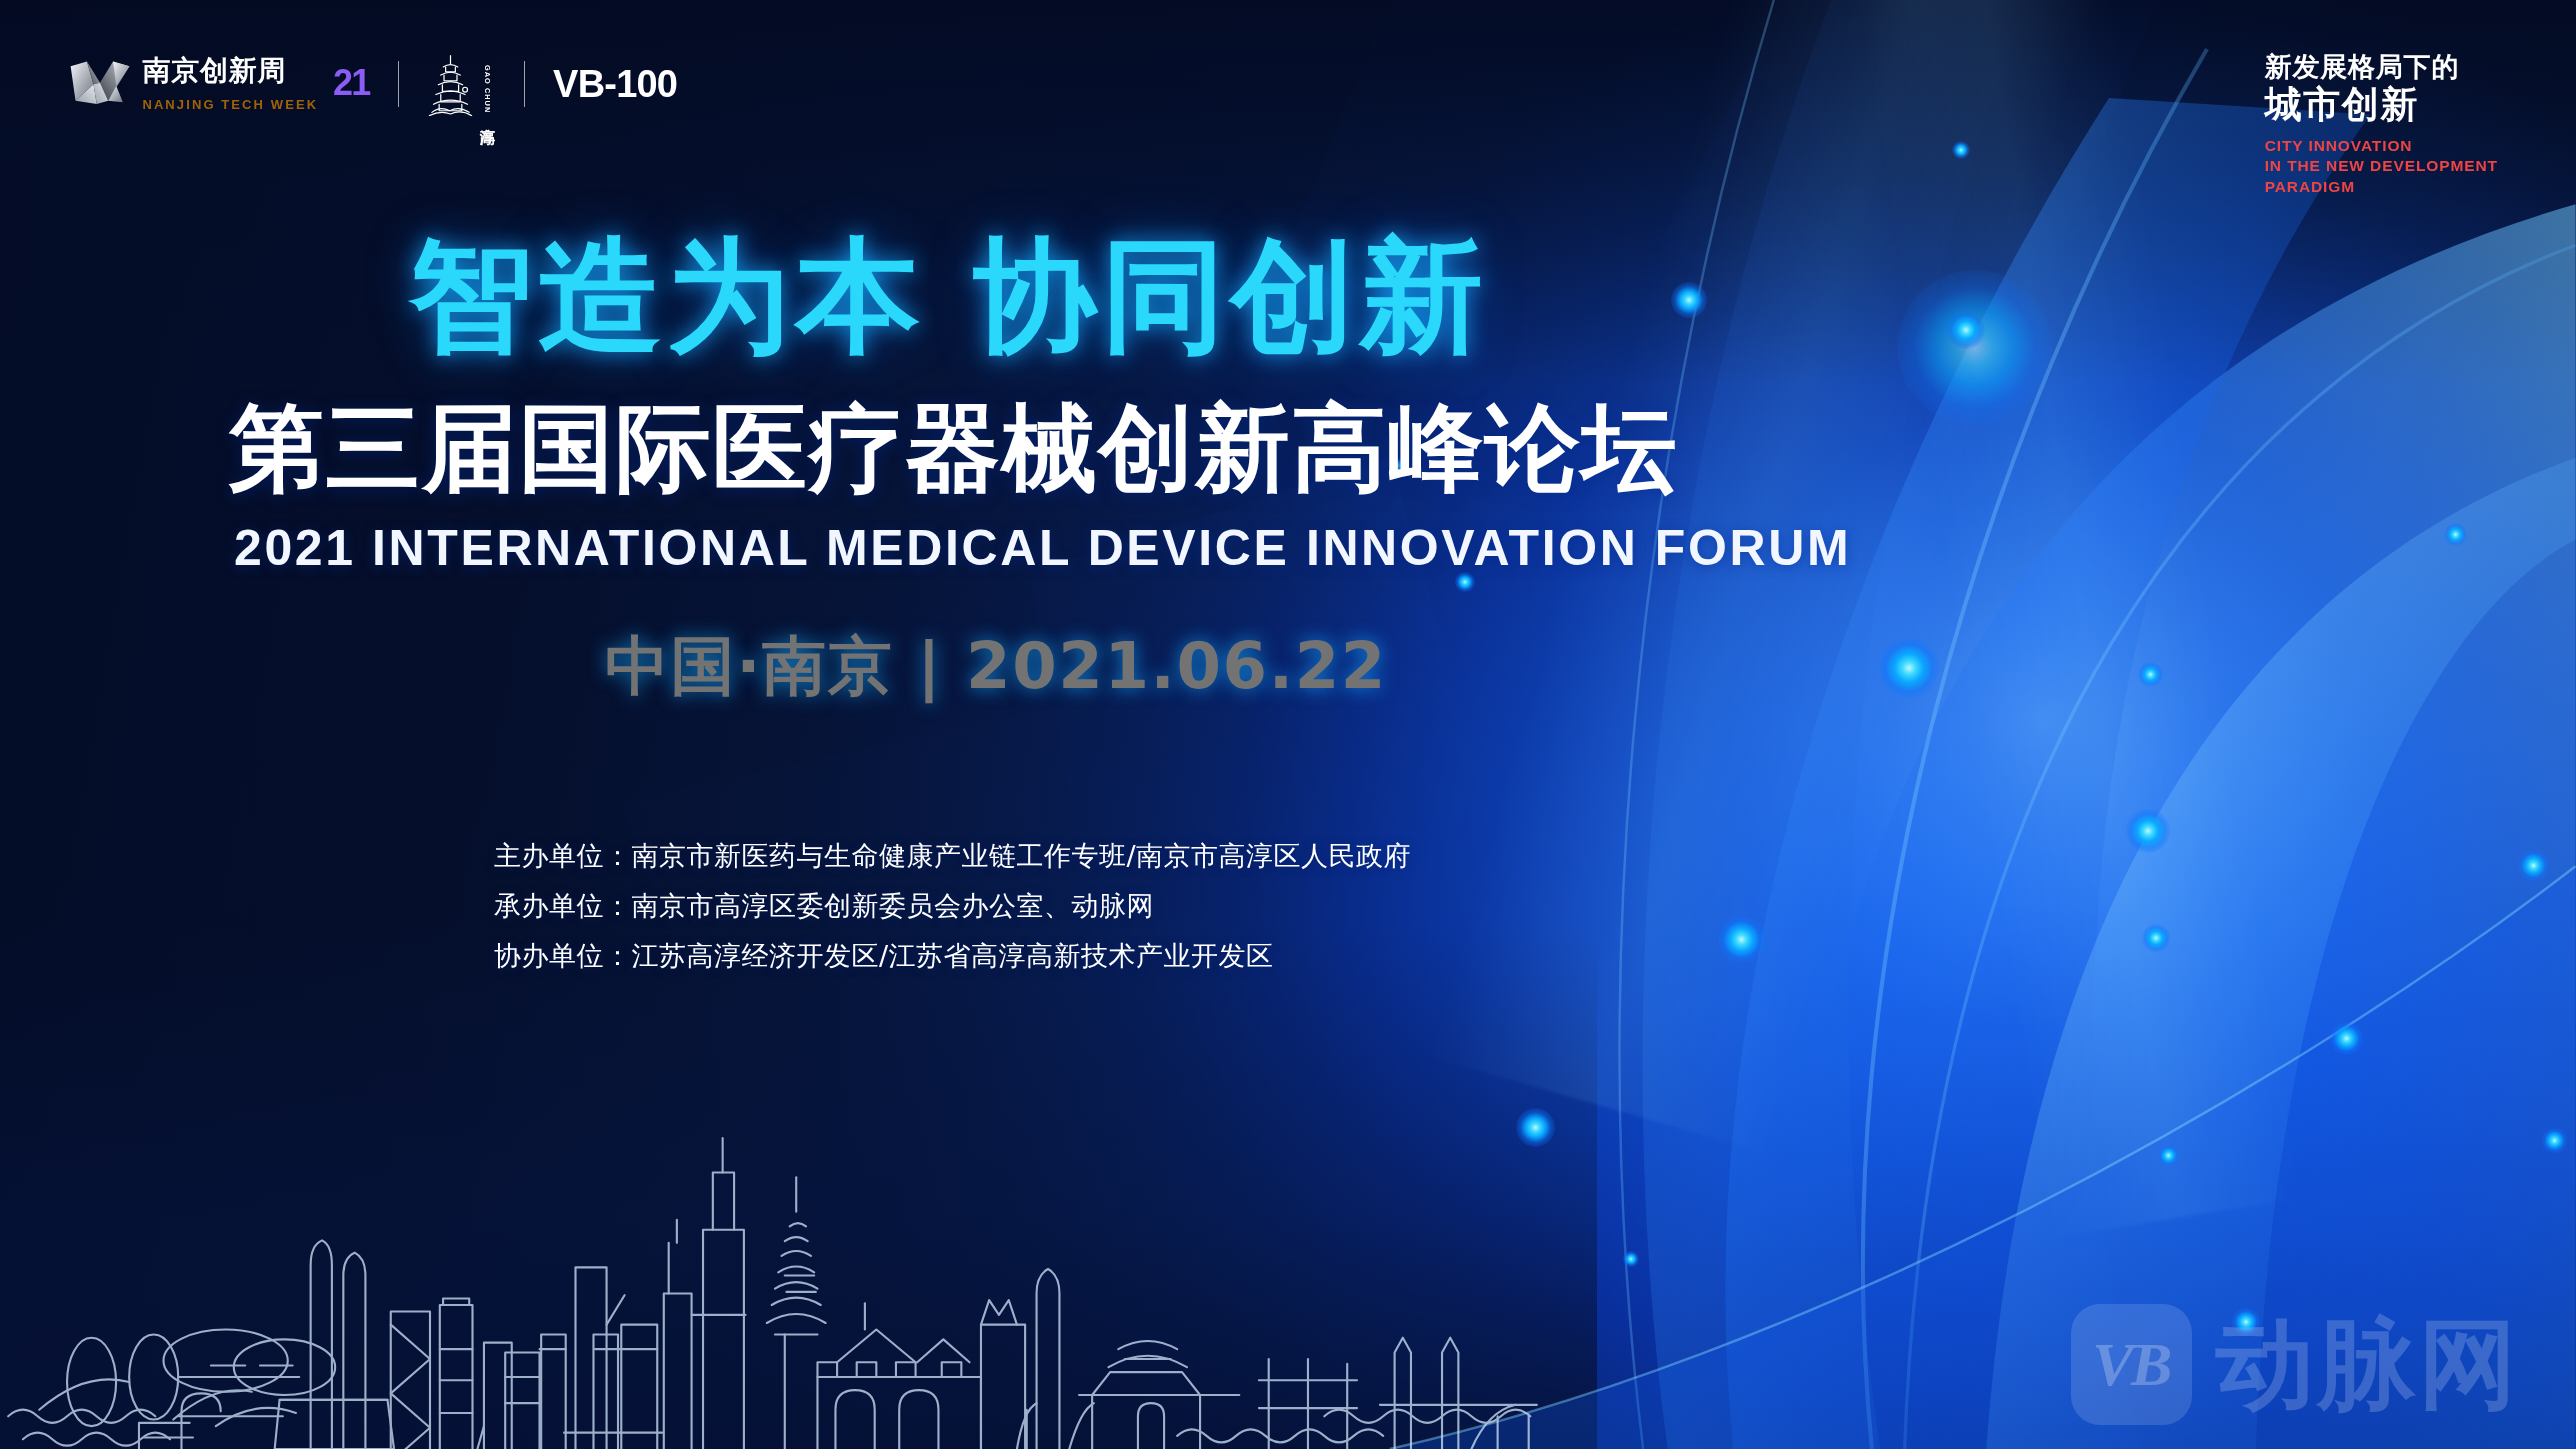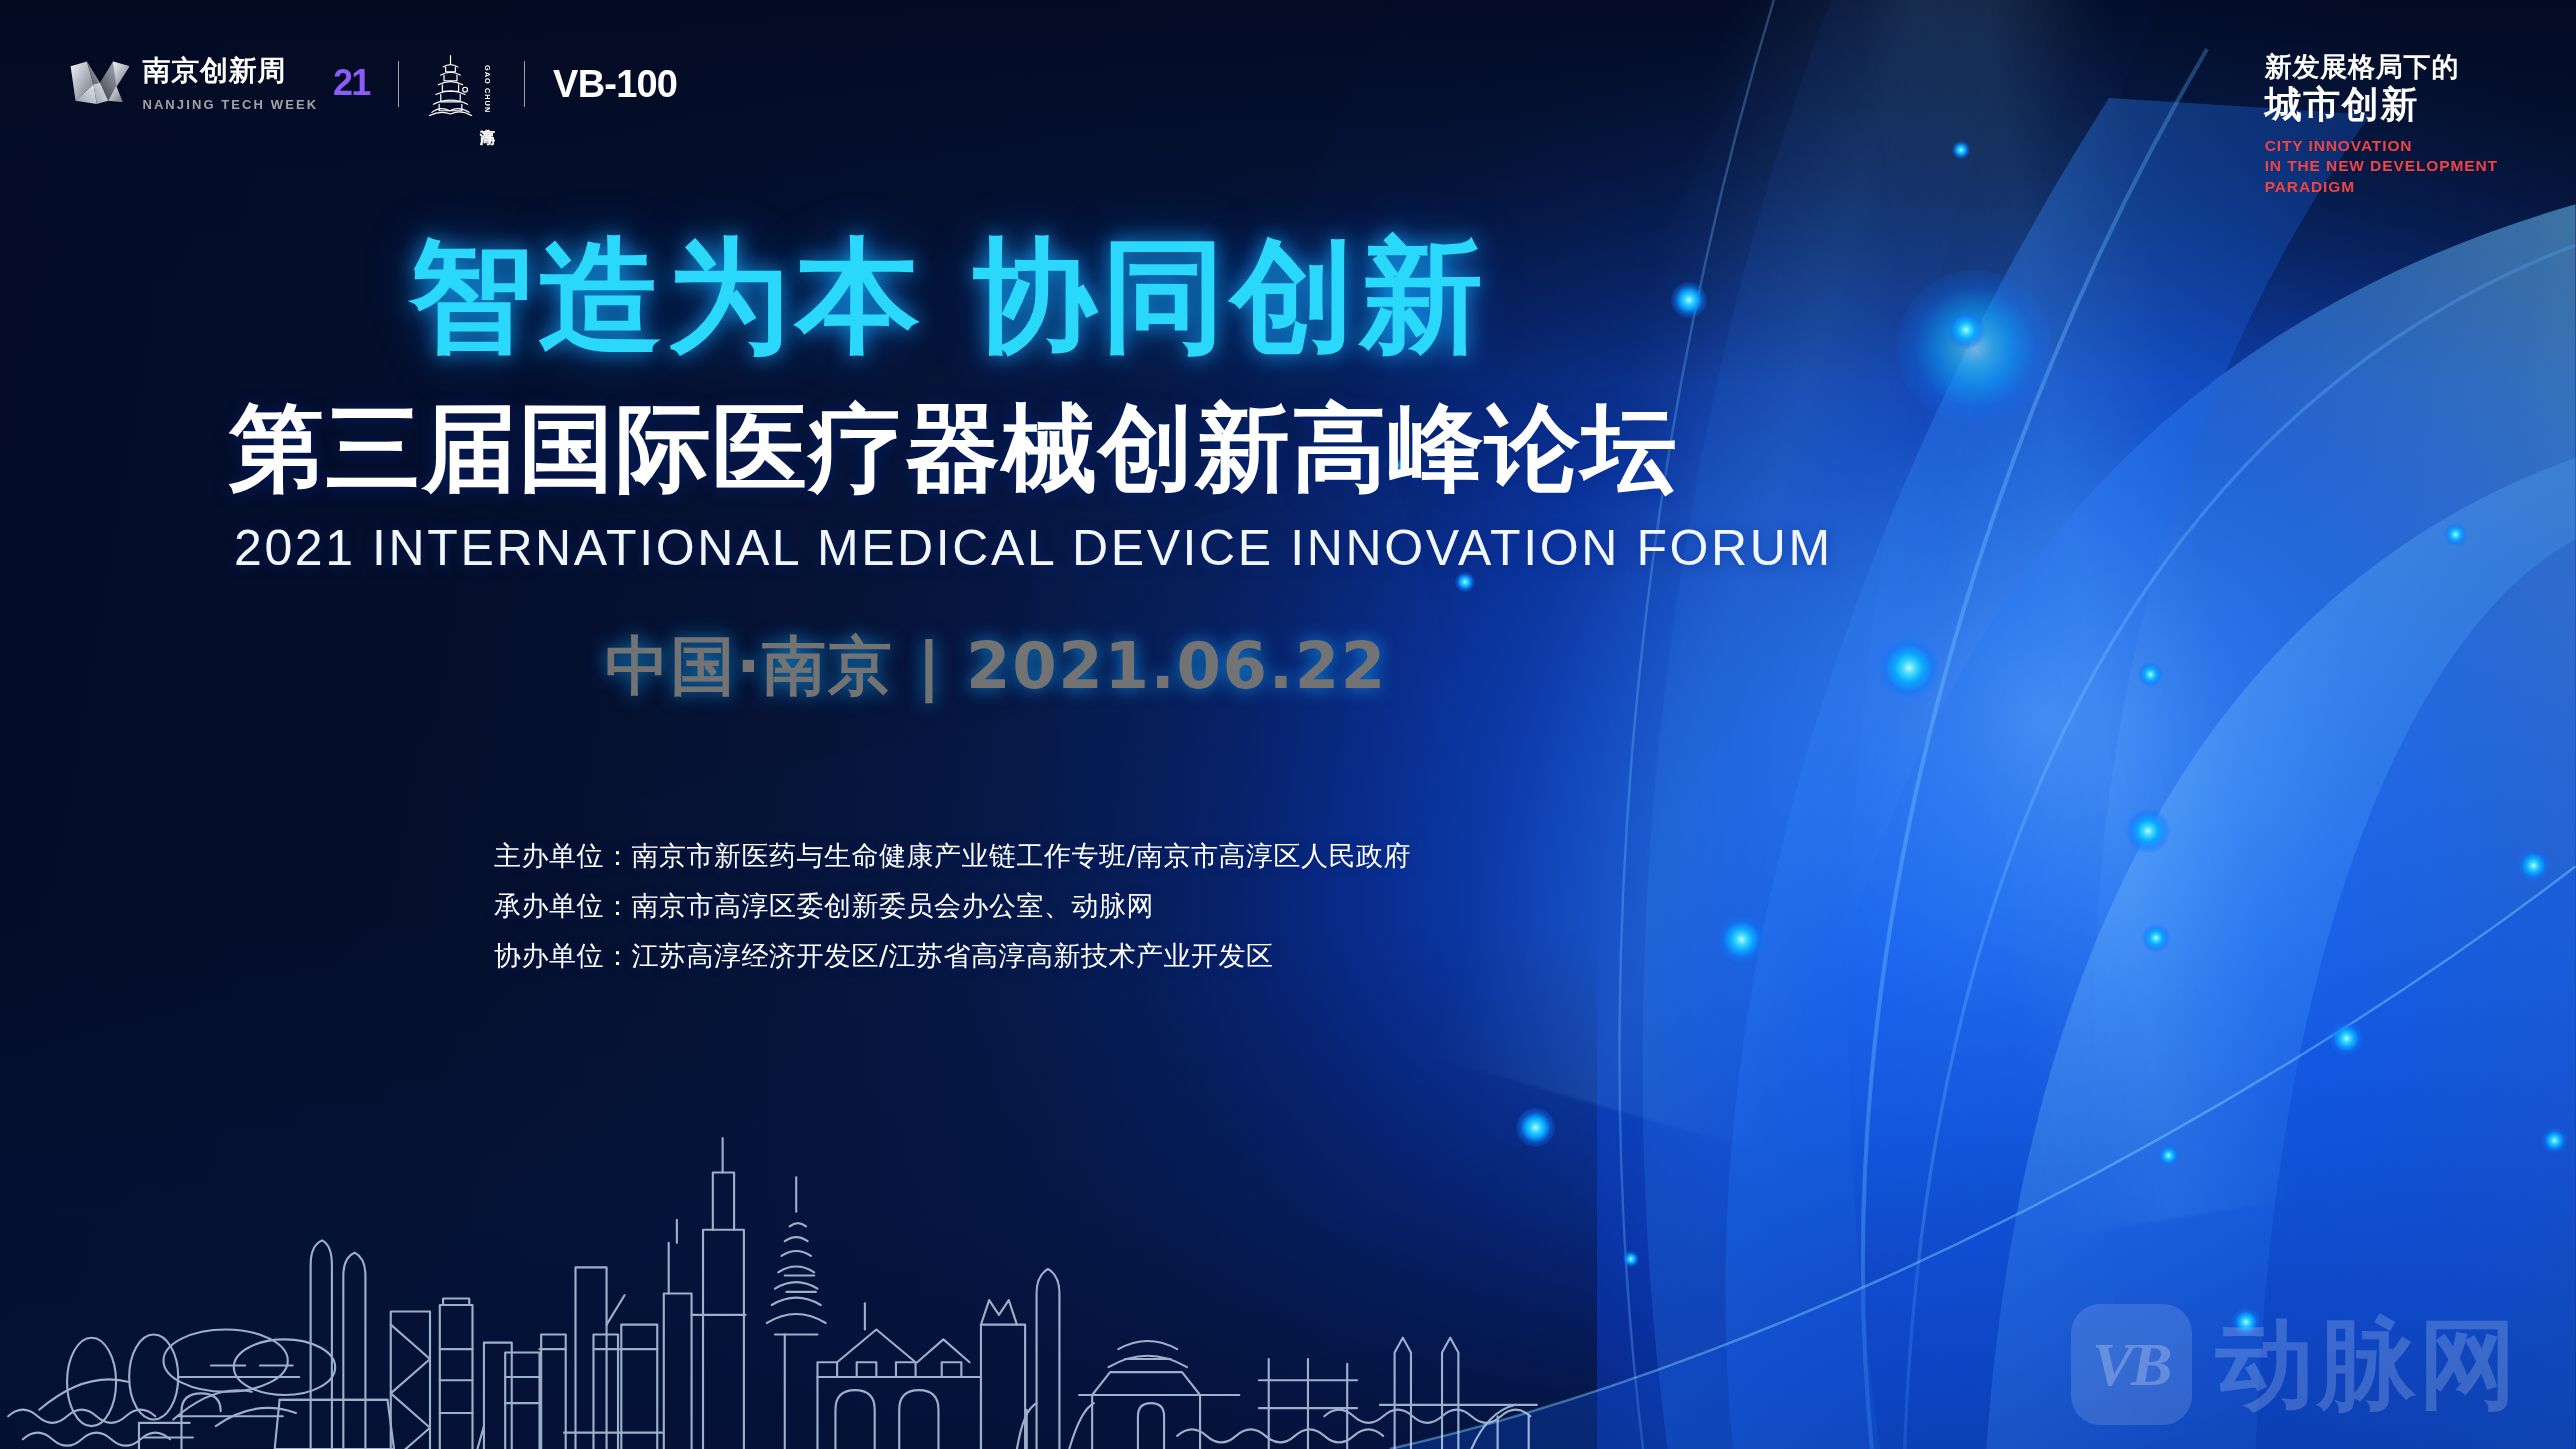--- a/index.html
+++ b/index.html
@@ -53,21 +53,21 @@
     display:flex; align-items:center; gap:28px; z-index:40;
   }
   .logo-ntw{ display:flex; align-items:center; gap:11.4px; }
   .ntw-mark{ width:62px; height:51px; display:block; }
   .ntw-words{ display:flex; flex-direction:column; justify-content:flex-end; }
   .ntw-cn{
     font-size:28px; font-weight:700; color:#fff; letter-spacing:0.8px; line-height:1;
     font-family:"DejaVu Sans","Liberation Sans",sans-serif; white-space:nowrap;
   }
   .ntw-en{
-    font-size:13px; font-weight:700; color:#a3a3a3; letter-spacing:2.1px;
+    font-size:13px; font-weight:700; color:#a16207; letter-spacing:2.1px;
     line-height:1; margin-top:13px; white-space:nowrap;
   }
   .ntw-21{
     font-size:36px; font-weight:800; color:#8b5cf6; line-height:.84; margin-left:3.3px;
     letter-spacing:-1.6px;
   }
   .divider{ width:1.6px; height:46px; background:rgba(255,255,255,.62); }
   .logo-gaochun{ display:flex; align-items:flex-end; gap:4.9px; }
   .pagoda-svg{ width:47px; height:64px; display:block; }
   .gc-side{ display:flex; flex-direction:column; align-items:center; gap:2.5px; }
@@ -110,21 +110,21 @@
   }
   .subtitle-cn{
     position:absolute; left:229px; top:401px;
     font-family:"DejaVu Sans","Liberation Sans",sans-serif;
     font-size:95px; font-weight:700; color:#ffffff; line-height:1;
     letter-spacing:1.6px; white-space:nowrap;
     text-shadow:0 1.6px 14.7px rgba(0,40,140,.55);
   }
   .subtitle-en{
     position:absolute; left:234px; top:523px;
-    font-size:50px; font-weight:400; color:#f2f7ff; line-height:1;
+    font-size:50px; font-weight:700; color:#f2f7ff; line-height:1;
     letter-spacing:2.6px; white-space:nowrap;
     font-family:"Liberation Sans",sans-serif;
     text-shadow:0 1.6px 11.4px rgba(0,40,140,.5);
   }
   .whenwhere{
     position:absolute; left:605px; top:634px;
     font-family:"DejaVu Sans","Liberation Sans",sans-serif;
     font-size:64px; font-weight:600; color:#737373; line-height:1;
     letter-spacing:1.6px; white-space:nowrap;
     text-shadow:0 0 18px rgba(20,170,255,.7);

